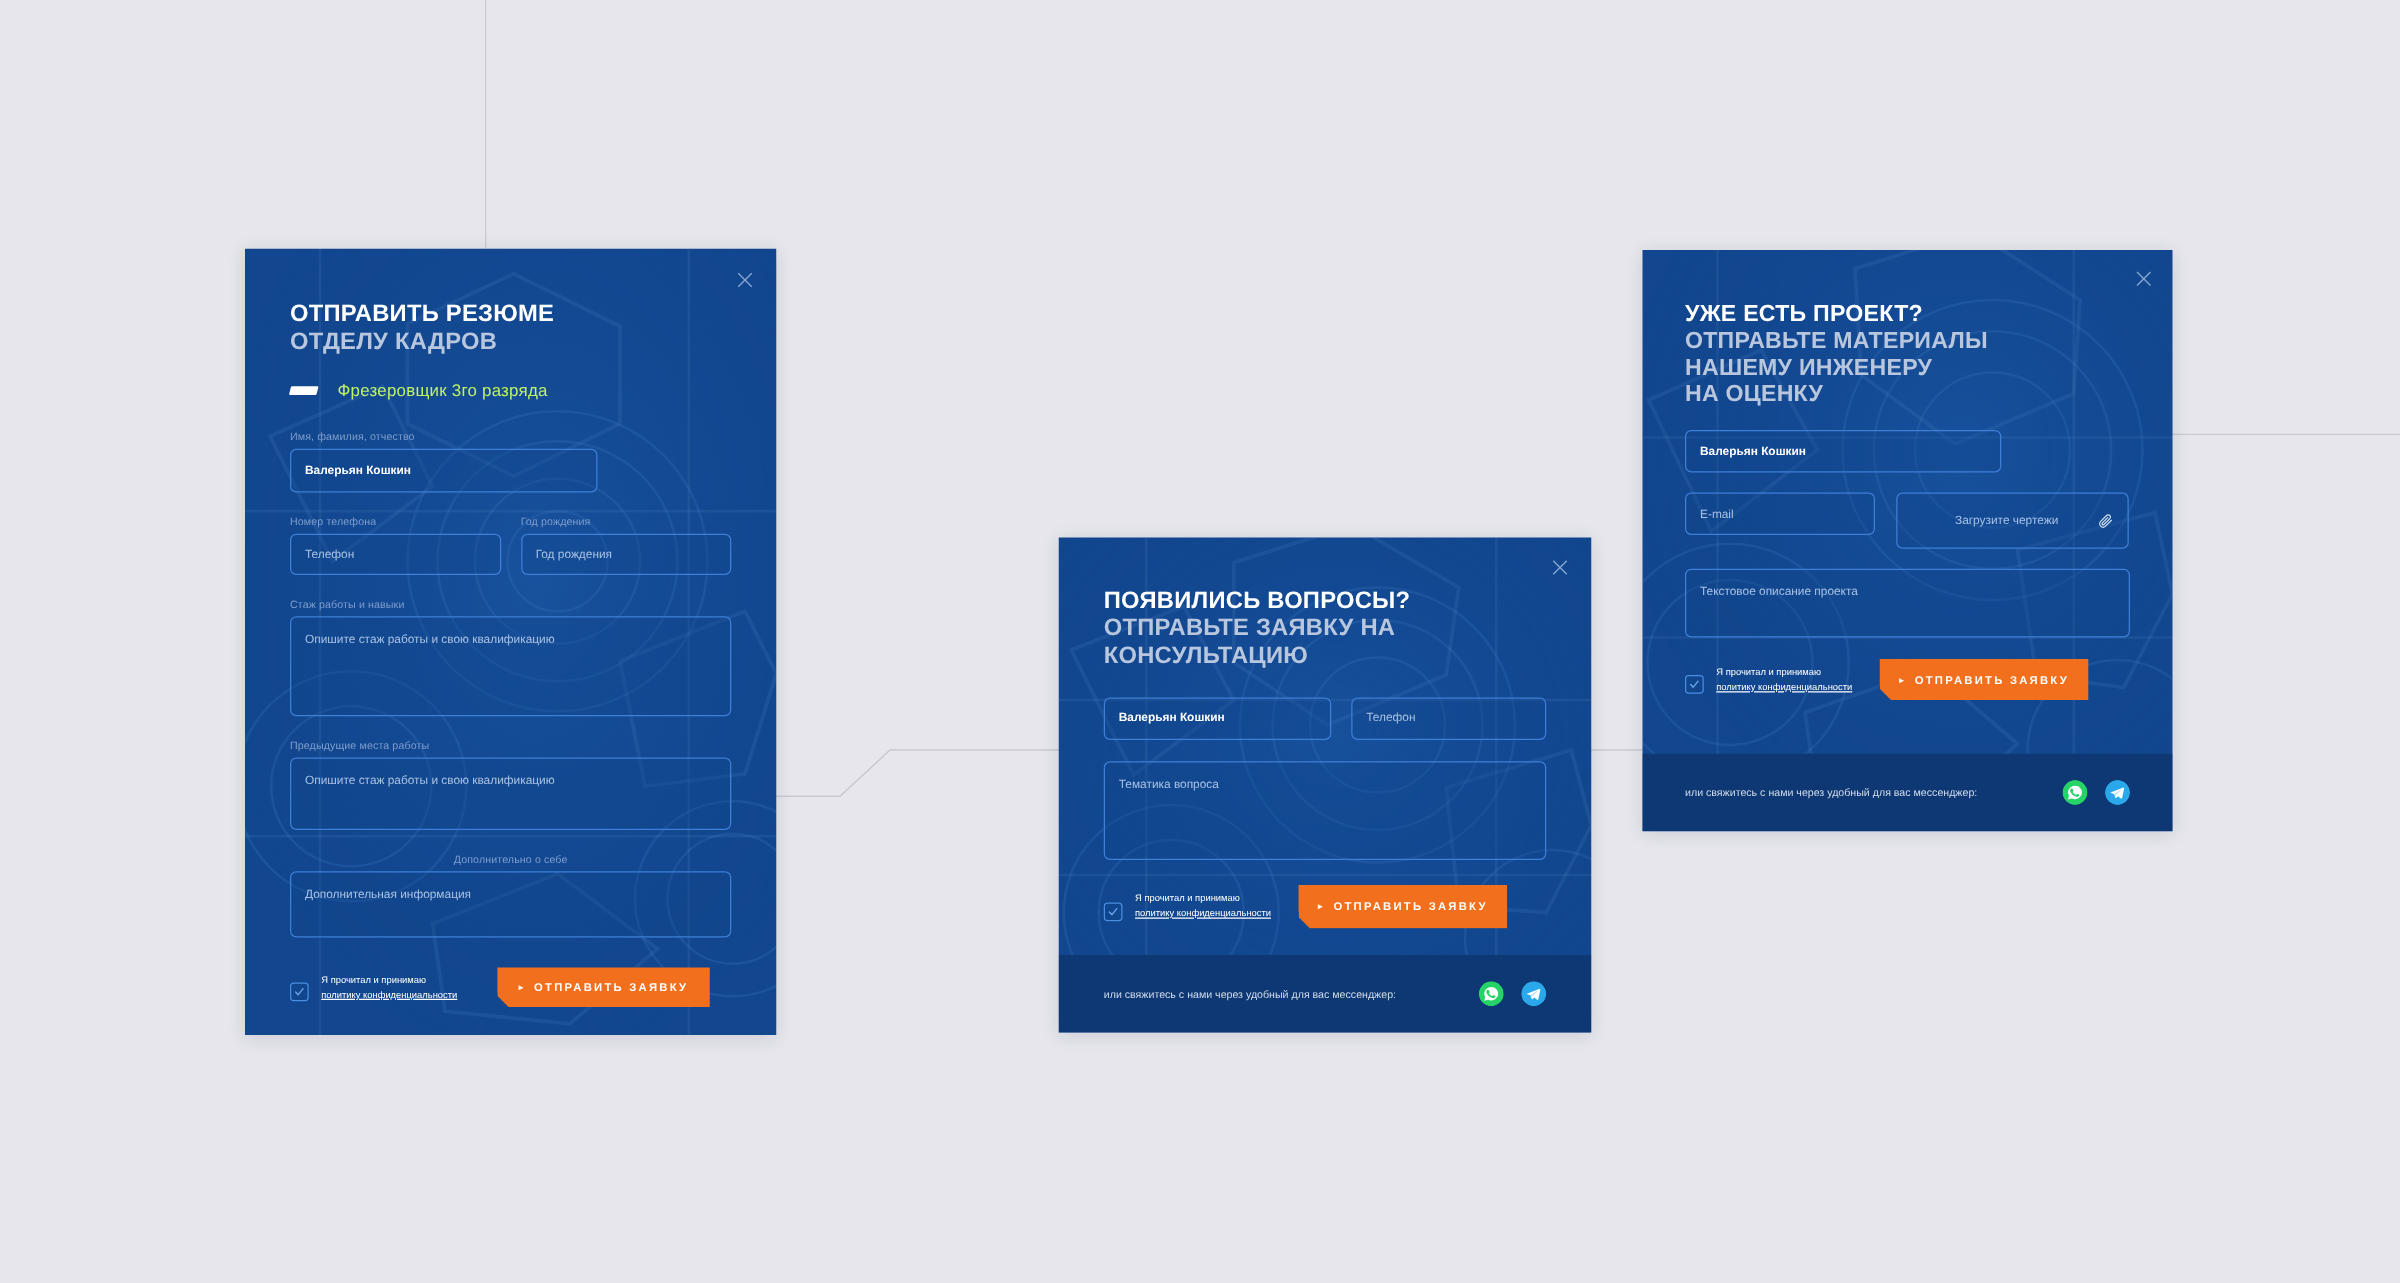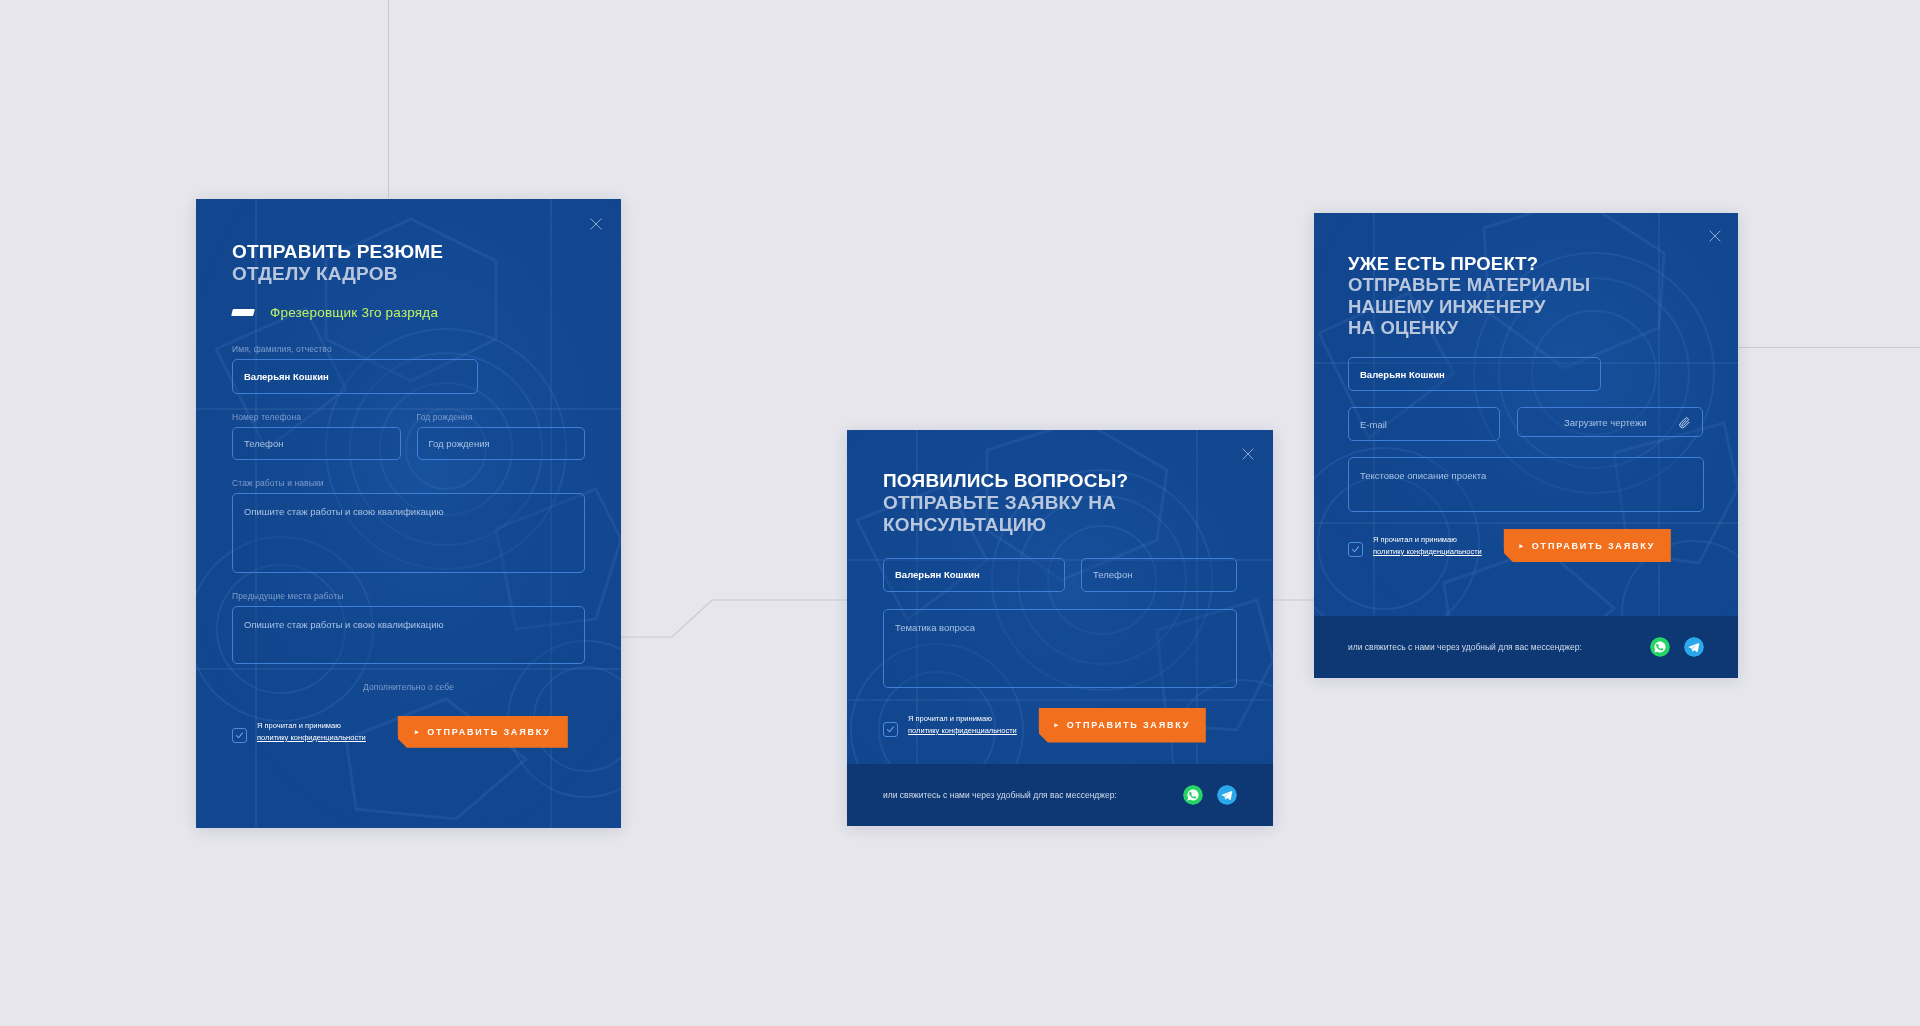--- a/index.html
+++ b/index.html
@@ -123,21 +123,21 @@
   }
   .msg-text { color: #d2dcec; font-size: 8.5px; }
   .msg-icons { display: flex; gap: 14px; align-items: center; }
   .msg-ico { width: 20px; height: 20px; border-radius: 50%; display:block; cursor: pointer; }
 
   
   #modal-resume { left: 196px; top: 199px; width: 425px; height: 629px; }
   
   #modal-questions { left: 847px; top: 430px; width: 426px; height: 396px; }
   
-  #modal-project { left: 1314px; top: 213px; width: 424px; height: 465px; }
+  #modal-project { left: 1314px; top: 200px; width: 424px; height: 465px; }
 </style>
 </head>
 <body>
 
 <div id="canvas">
 
   <div class="conn conn-v-top"></div>
   <div class="conn conn-h-right"></div>
   <svg class="svg-conn" viewBox="0 0 720 180">
     <path d="M0 157 L72 157 L112 120 L720 120" fill="none" stroke="#c9c9d2" stroke-width="1.2"></path>
@@ -224,20 +224,23 @@
 
       <div style="margin-top:18px;">
         <span class="fld-label">Предыдущие места работы</span>
         <div class="fld area placeholder" style="height:58px;">
           <span>Опишите стаж работы и свою квалификацию</span>
         </div>
       </div>
 
       <div style="margin-top:18px;text-align:center;">
         <span class="fld-label">Дополнительно о себе</span>
+        <div class="fld area placeholder" style="height:53px;">
+          <span>Дополнительная информация</span>
+        </div>
       </div>
 
       <div style="margin-top:24px; display:flex; align-items:center; gap:32px;">
         <div class="consent">
           <span class="cbox">
             <svg viewBox="0 0 12 12">
                 <path d="M2 6.2 L4.8 9 L10 2.6" stroke="#6fa8ec" stroke-width="1.4" fill="none" stroke-linecap="round" stroke-linejoin="round"></path>
               </svg>
           </span>
           <span class="consent-txt">
@@ -395,21 +398,21 @@
       <div style="margin-top:19px;">
         <div class="fld filled" style="height:34px; width:253px;">
           <span>Валерьян Кошкин</span>
         </div>
       </div>
 
       <div class="row2" style="margin-top:16px; gap:17px;">
         <div class="fld placeholder" style="height:34px; width:152px;">
           <span>E-mail</span>
         </div>
-        <div class="fld placeholder" style="height:30px; width:186px; justify-content:space-between;padding-left:46px;">
+        <div class="fld placeholder" style="height:45px; width:186px; justify-content:space-between;padding-left:46px;">
           <span>Загрузите чертежи</span>
           <svg style="width:13px;height:13px;flex:0 0 13px;" viewBox="0 0 24 24">
             <path d="M20.5 11.5 11.8 20.2a5 5 0 0 1-7.1-7.1l8.7-8.7a3.3 3.3 0 1 1 4.7 4.7l-8.6 8.6a1.6 1.6 0 0 1-2.3-2.3l7.9-7.9" fill="none" stroke="#cfe0f5" stroke-width="1.8" stroke-linecap="round"></path>
           </svg>
         </div>
       </div>
 
       <div style="margin-top:16px;">
         <div class="fld area placeholder" style="height:55px;">
           <span>Текстовое описание проекта</span>

